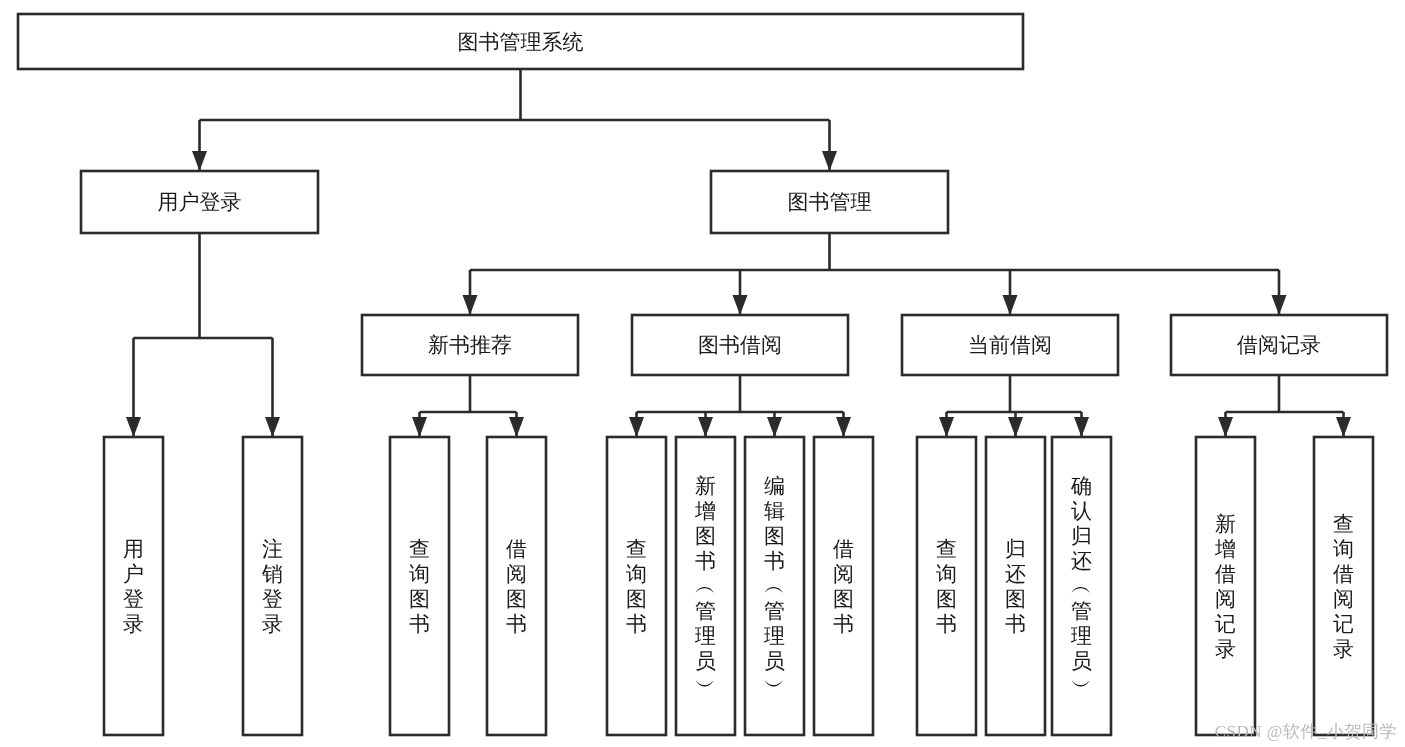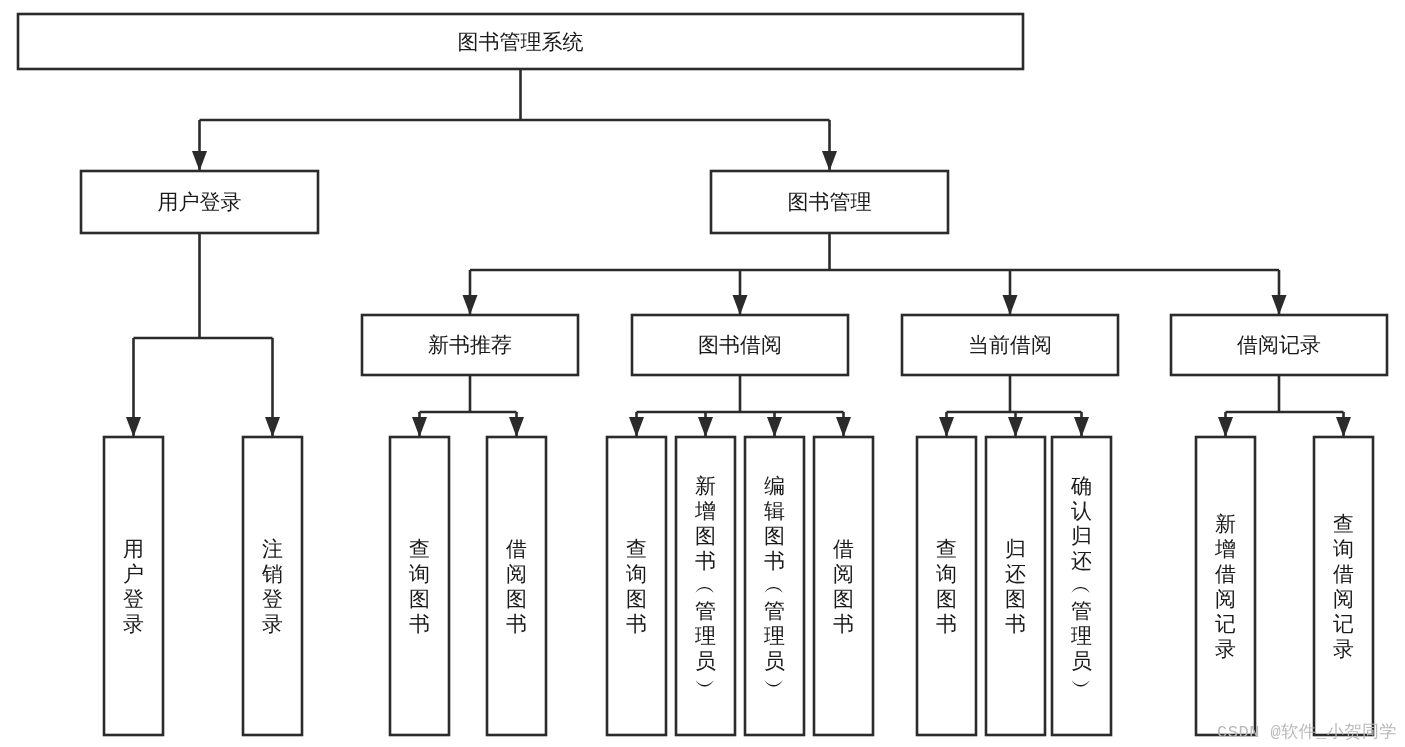--- a/index.html
+++ b/index.html
@@ -53,21 +53,21 @@
   .node-label-v {
     font-family: "DejaVu Sans", "Liberation Sans", sans-serif;
     font-size: 21px;
     fill: #1a1a1a;
     text-anchor: middle;
   }
   .watermark {
     position: absolute;
     right: 8px;
     bottom: 4px;
-    font-family: Liberation Mono, monospace;
+    font-family: Liberation Serif, serif;
     font-size: 17px;
     color: #b9b9b9;
     white-space: nowrap;
     letter-spacing: 0.5px;
     text-align: center;
   }
 </style>
 </head>
 <body>
 

